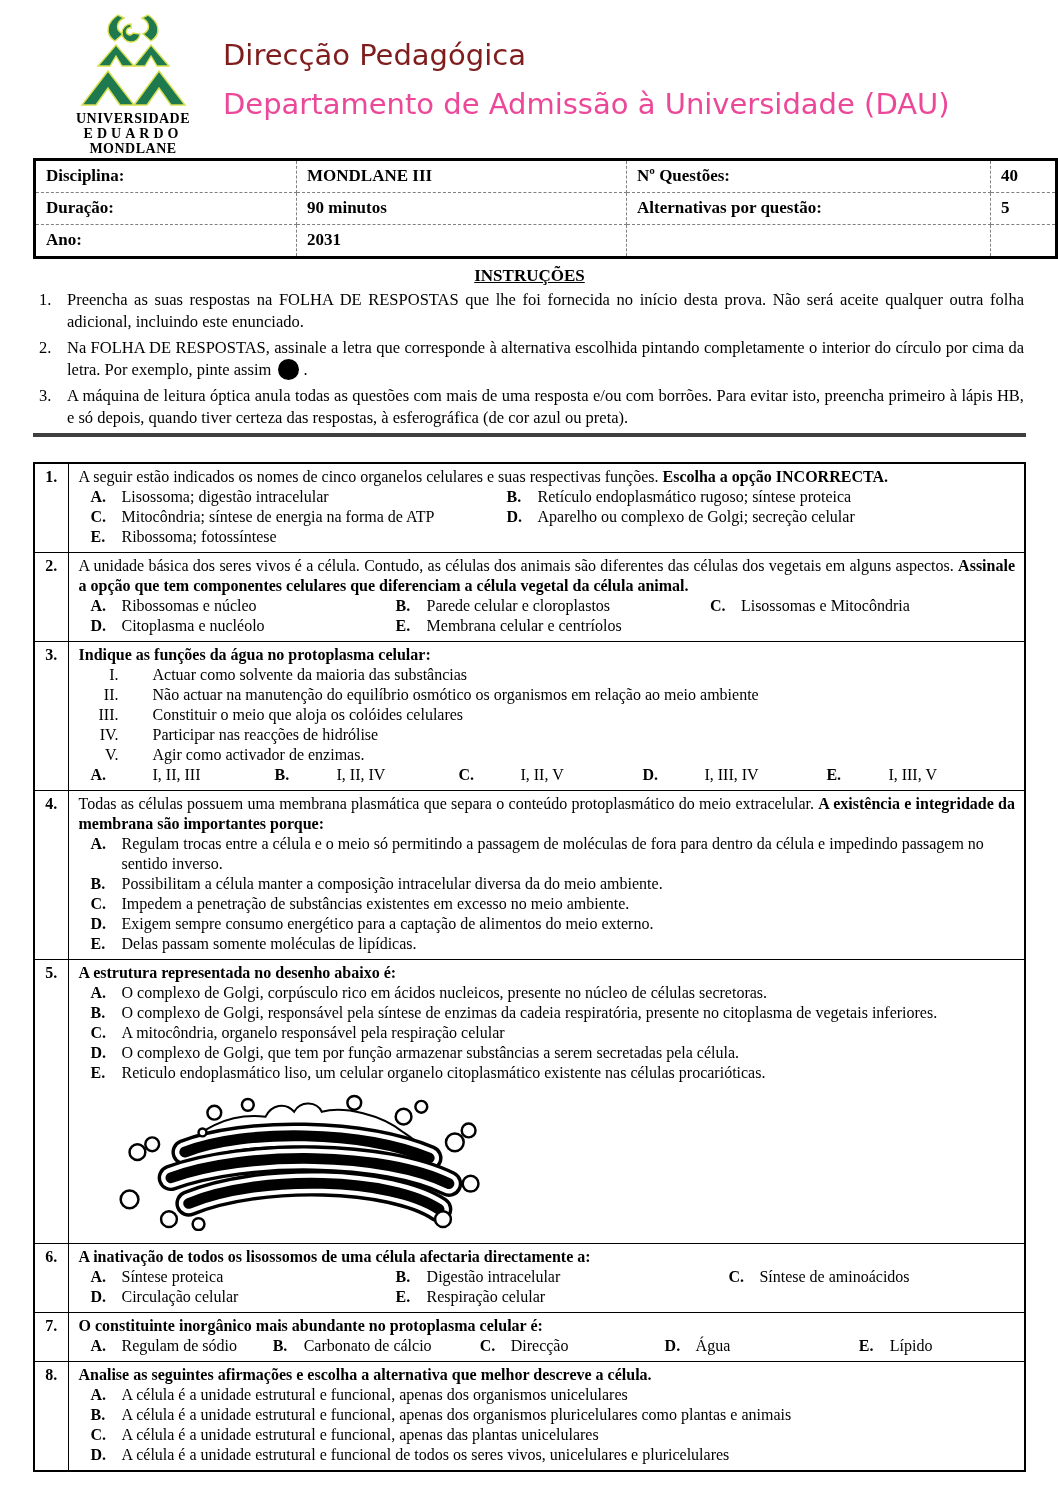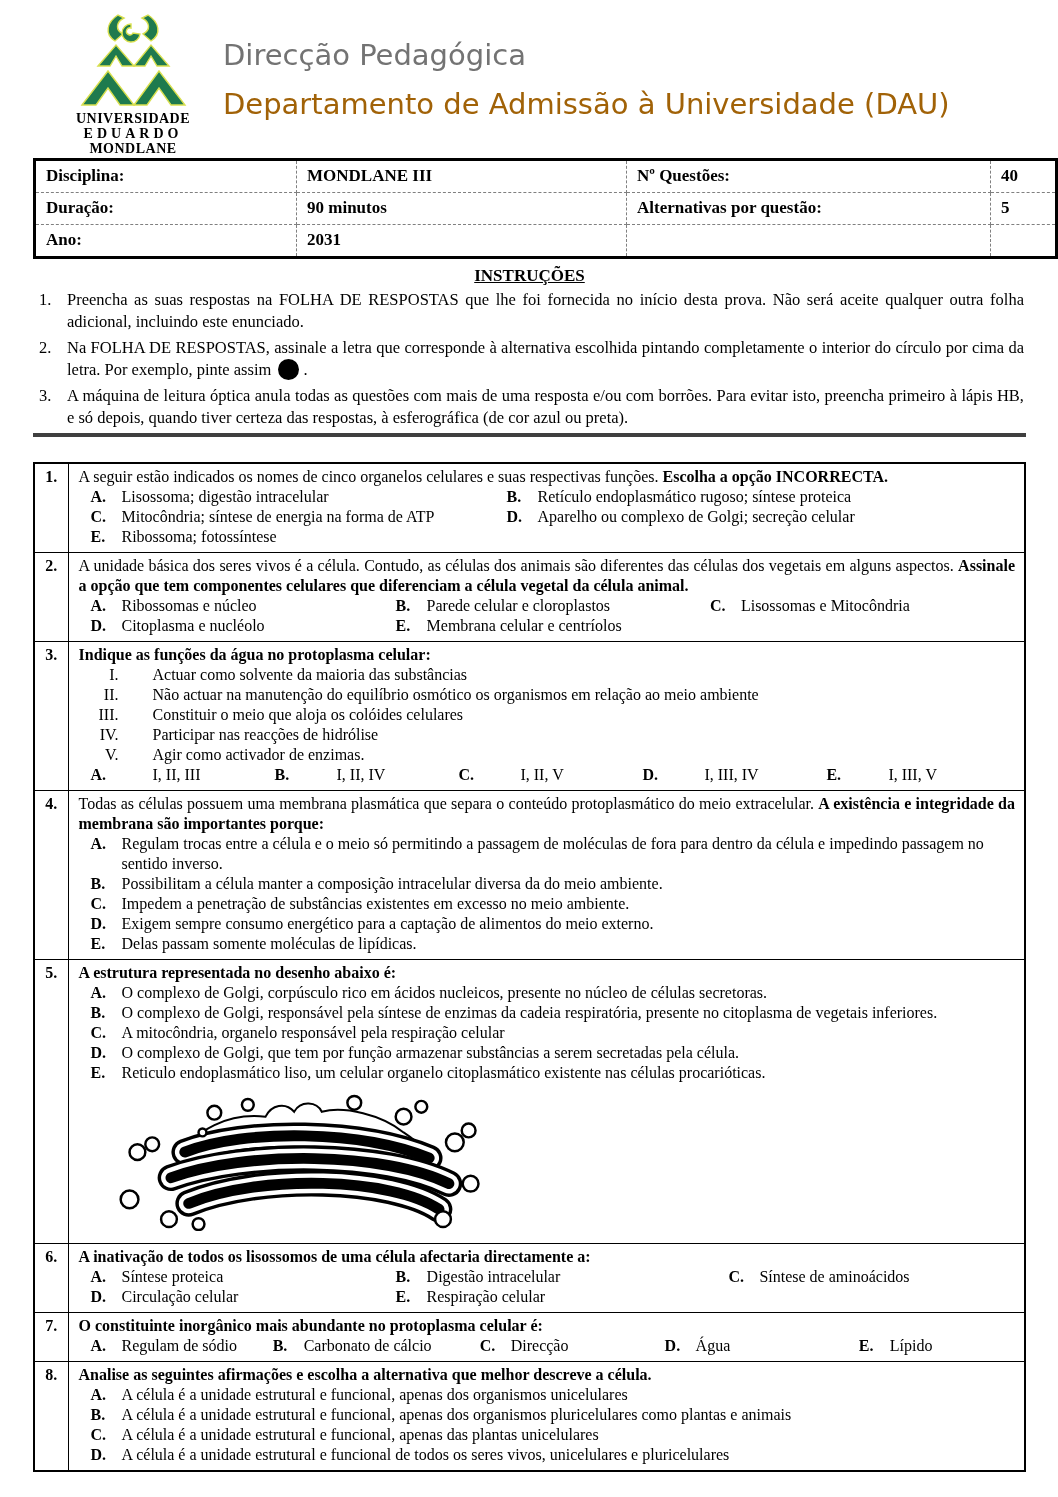--- a/index.html
+++ b/index.html
@@ -10,22 +10,22 @@
     font-family:"Liberation Serif", serif;
   }
   .page { padding:0 32px 0 33px; }
 
   
   .header { display:flex; align-items:flex-start; padding:14px 0 4px 24px; height:158px; }
   .logo-wrap { width:152px; text-align:center; flex:none; }
   .logo-text { font-weight:bold; font-size:14px; line-height:15px; letter-spacing:0.5px; margin-top:1px; }
   .logo-text .lt2 { letter-spacing:4px; }
   .titles { margin-left:14px; font-family:"DejaVu Sans", sans-serif; }
-  .title1 { color:#737373; font-size:29px; margin-top:24px; }
-  .title2 { color:#a16207; font-size:29px; margin-top:15px; }
+  .title1 { color:#7f1d1d; font-size:29px; margin-top:24px; }
+  .title2 { color:#ec4899; font-size:29px; margin-top:15px; }
 
   
   table.info { width:993px; border-collapse:collapse; border:3px solid #000; table-layout:fixed; }
   table.info td {
     border:1.5px dashed #808080; font-weight:bold; font-size:17px;
     padding:5px 6px 6px 10px; height:32px; vertical-align:middle;
     overflow:hidden; white-space:nowrap;
   }
   .ic1{width:262px}.ic2{width:330px}.ic3{width:364px}.ic4{width:66px}
 

